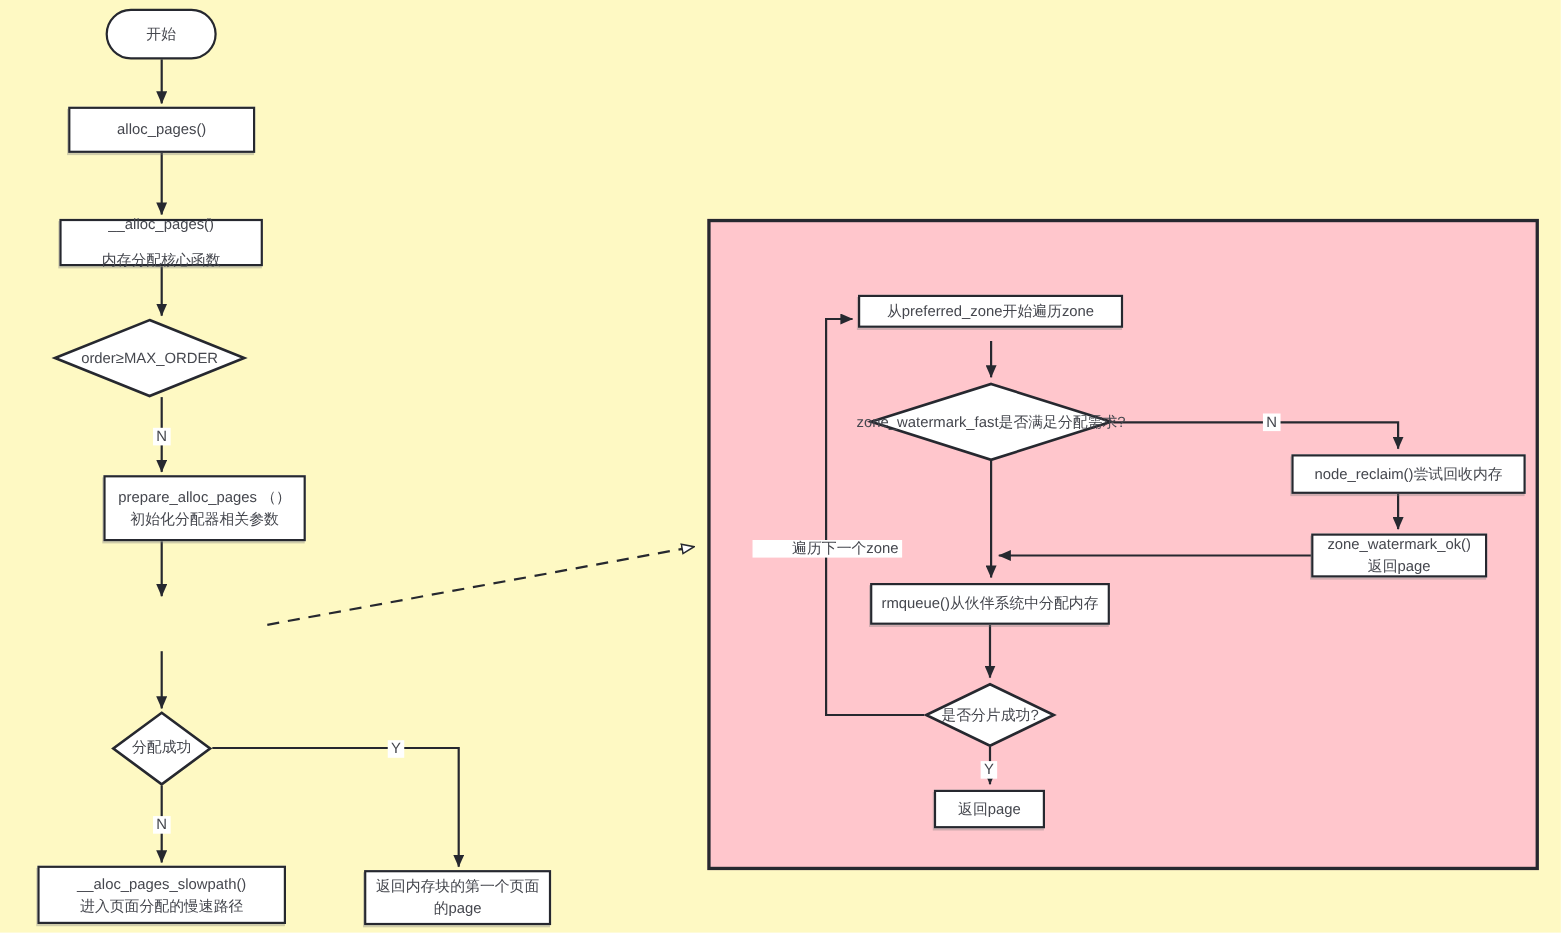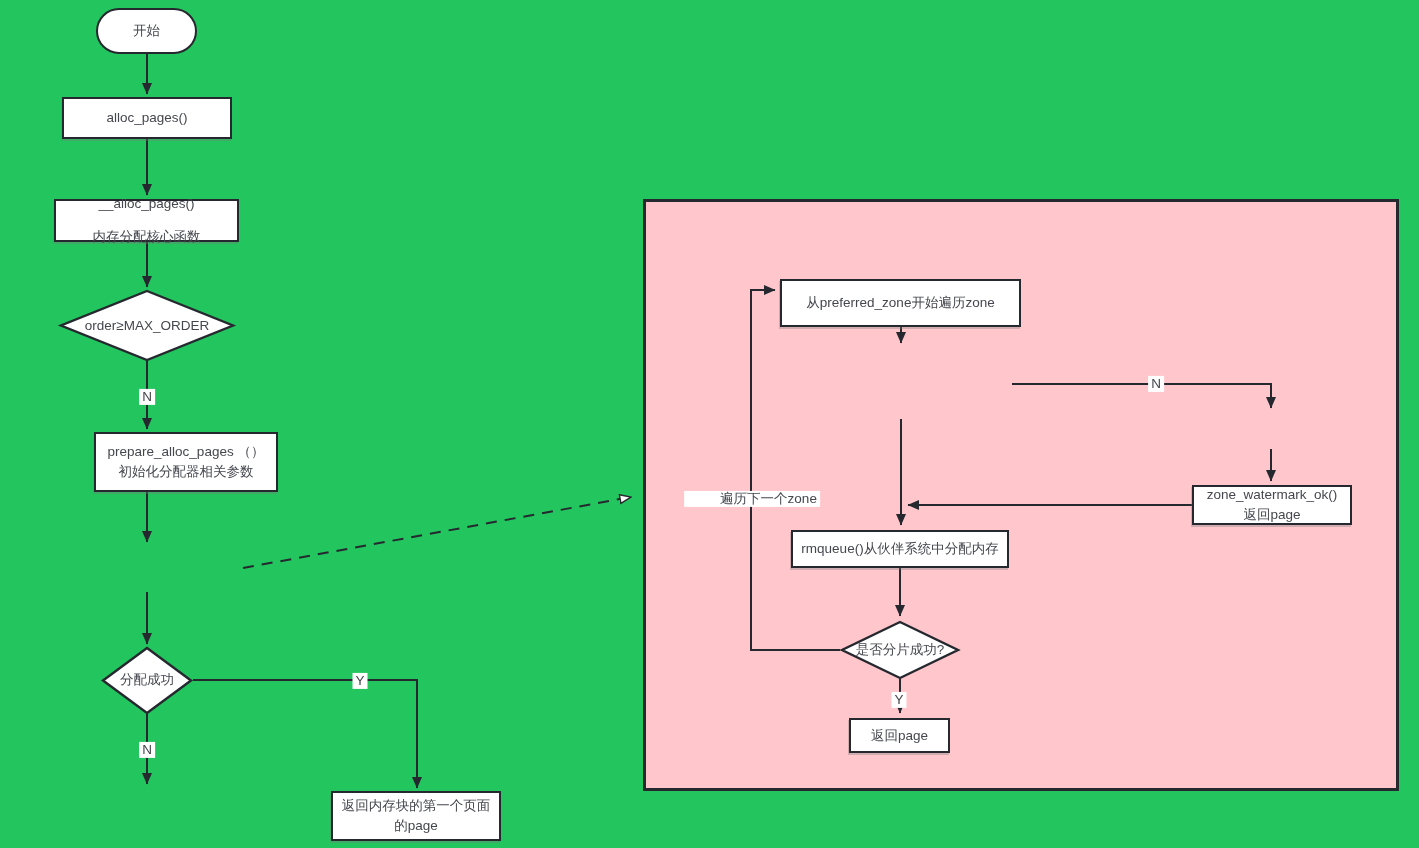--- a/index.html
+++ b/index.html
@@ -4,21 +4,21 @@
 <style>
   :root{
     --stroke-c:#26282f;
     --text-c:#45474e;
     --panel-fill:#ffc6cc;
     --node-fill:#ffffff;
   }
   *{box-sizing:border-box;}
   html,body{margin:0;padding:0;background:#fff;}
   #stage{
-    position:relative;width:1419px;height:848px;background:#22c55e;overflow:hidden;
+    position:relative;width:1419px;height:848px;background:#fef9c3;overflow:hidden;
     font-family:"Liberation Sans","DejaVu Sans",sans-serif;color:var(--text-c);
   }
   .panel{
     position:absolute;background:var(--panel-fill);
     border:3px solid var(--stroke-c);
   }
   svg.connectors{position:absolute;left:0;top:0;overflow:visible;}
   .connector{stroke:var(--stroke-c);stroke-width:2;fill:none;}
   .connector.dashed{stroke-dasharray:11 8;}
   .arrowhead{fill:var(--stroke-c);}
@@ -87,21 +87,21 @@
 
   <div class="box" style="left:62px;top:97px;width:170px;height:42px;">
     <span>alloc_pages()</span>
   </div>
 
   <div class="box" style="left:54px;top:199px;width:185px;height:43px;gap:13px;">
     <span>__alloc_pages()</span>
     <span>内存分配核心函数</span>
   </div>
 
-  <div class="diamond" style="left:59px;top:290px;width:176px;height:71px;">
+  <div class="diamond" style="left:48px;top:290px;width:176px;height:71px;">
     <svg width="176" height="71" viewBox="0 0 176 71">
       <polygon points="88,1 174,35.5 88,70 2,35.5"></polygon>
     </svg>
     <div class="dtext">order≥MAX_ORDER</div>
   </div>
 
   <div class="elabel" style="left:147px;top:397px;">N</div>
 
   <div class="box" style="left:54px;top:432px;width:184px;height:60px;margin-left:40px;">
     <span>prepare_alloc_pages （）</span>
@@ -112,33 +112,46 @@
   <div class="diamond" style="left:101px;top:647px;width:92px;height:67px;font-family:Liberation Mono, monospace;">
     <svg width="92" height="67" viewBox="0 0 92 67">
       <polygon points="46,1 90,33.5 46,66 2,33.5"></polygon>
     </svg>
     <div class="dtext">分配成功</div>
   </div>
 
   <div class="elabel" style="left:147px;top:750px;">N</div>
   <div class="elabel" style="left:360px;top:681px;">Y</div>
 
+  <div class="box" style="left:34px;top:787px;width:226px;height:53px;">
+    <span>__aloc_pages_slowpath()</span>
+    <span>进入页面分配的慢速路径</span>
+  </div>
 
   <div class="box" style="left:331px;top:791px;width:170px;height:50px;">
     <span>返回内存块的第一个页面</span>
     <span>的page</span>
   </div>
 
-  <div class="box" style="left:780px;top:279px;width:241px;height:48px;">
+  <div class="box" style="left:780px;top:268px;width:241px;height:30px;">
     <span>从preferred_zone开始遍历zone</span>
   </div>
 
+  <div class="diamond" style="left:790px;top:348px;width:222px;height:71px;">
+    <svg width="222" height="71" viewBox="0 0 222 71">
+      <polygon points="111,1 220,35.5 111,70 2,35.5"></polygon>
+    </svg>
+    <div class="dtext wrap" style="width:248px;">zone_watermark_fast是否满足分配需求?</div>
+  </div>
 
   <div class="elabel" style="left:1156px;top:384px;">N</div>
 
+  <div class="box" style="left:1174px;top:413px;width:213px;height:36px;">
+    <span>node_reclaim()尝试回收内存</span>
+  </div>
 
   <div class="box" style="left:1192px;top:485px;width:160px;height:40px;">
     <span>zone_watermark_ok()</span>
     <span>返回page</span>
   </div>
 
   <div class="box" style="left:791px;top:530px;width:218px;height:38px;">
     <span>rmqueue()从伙伴系统中分配内存</span>
   </div>
 

